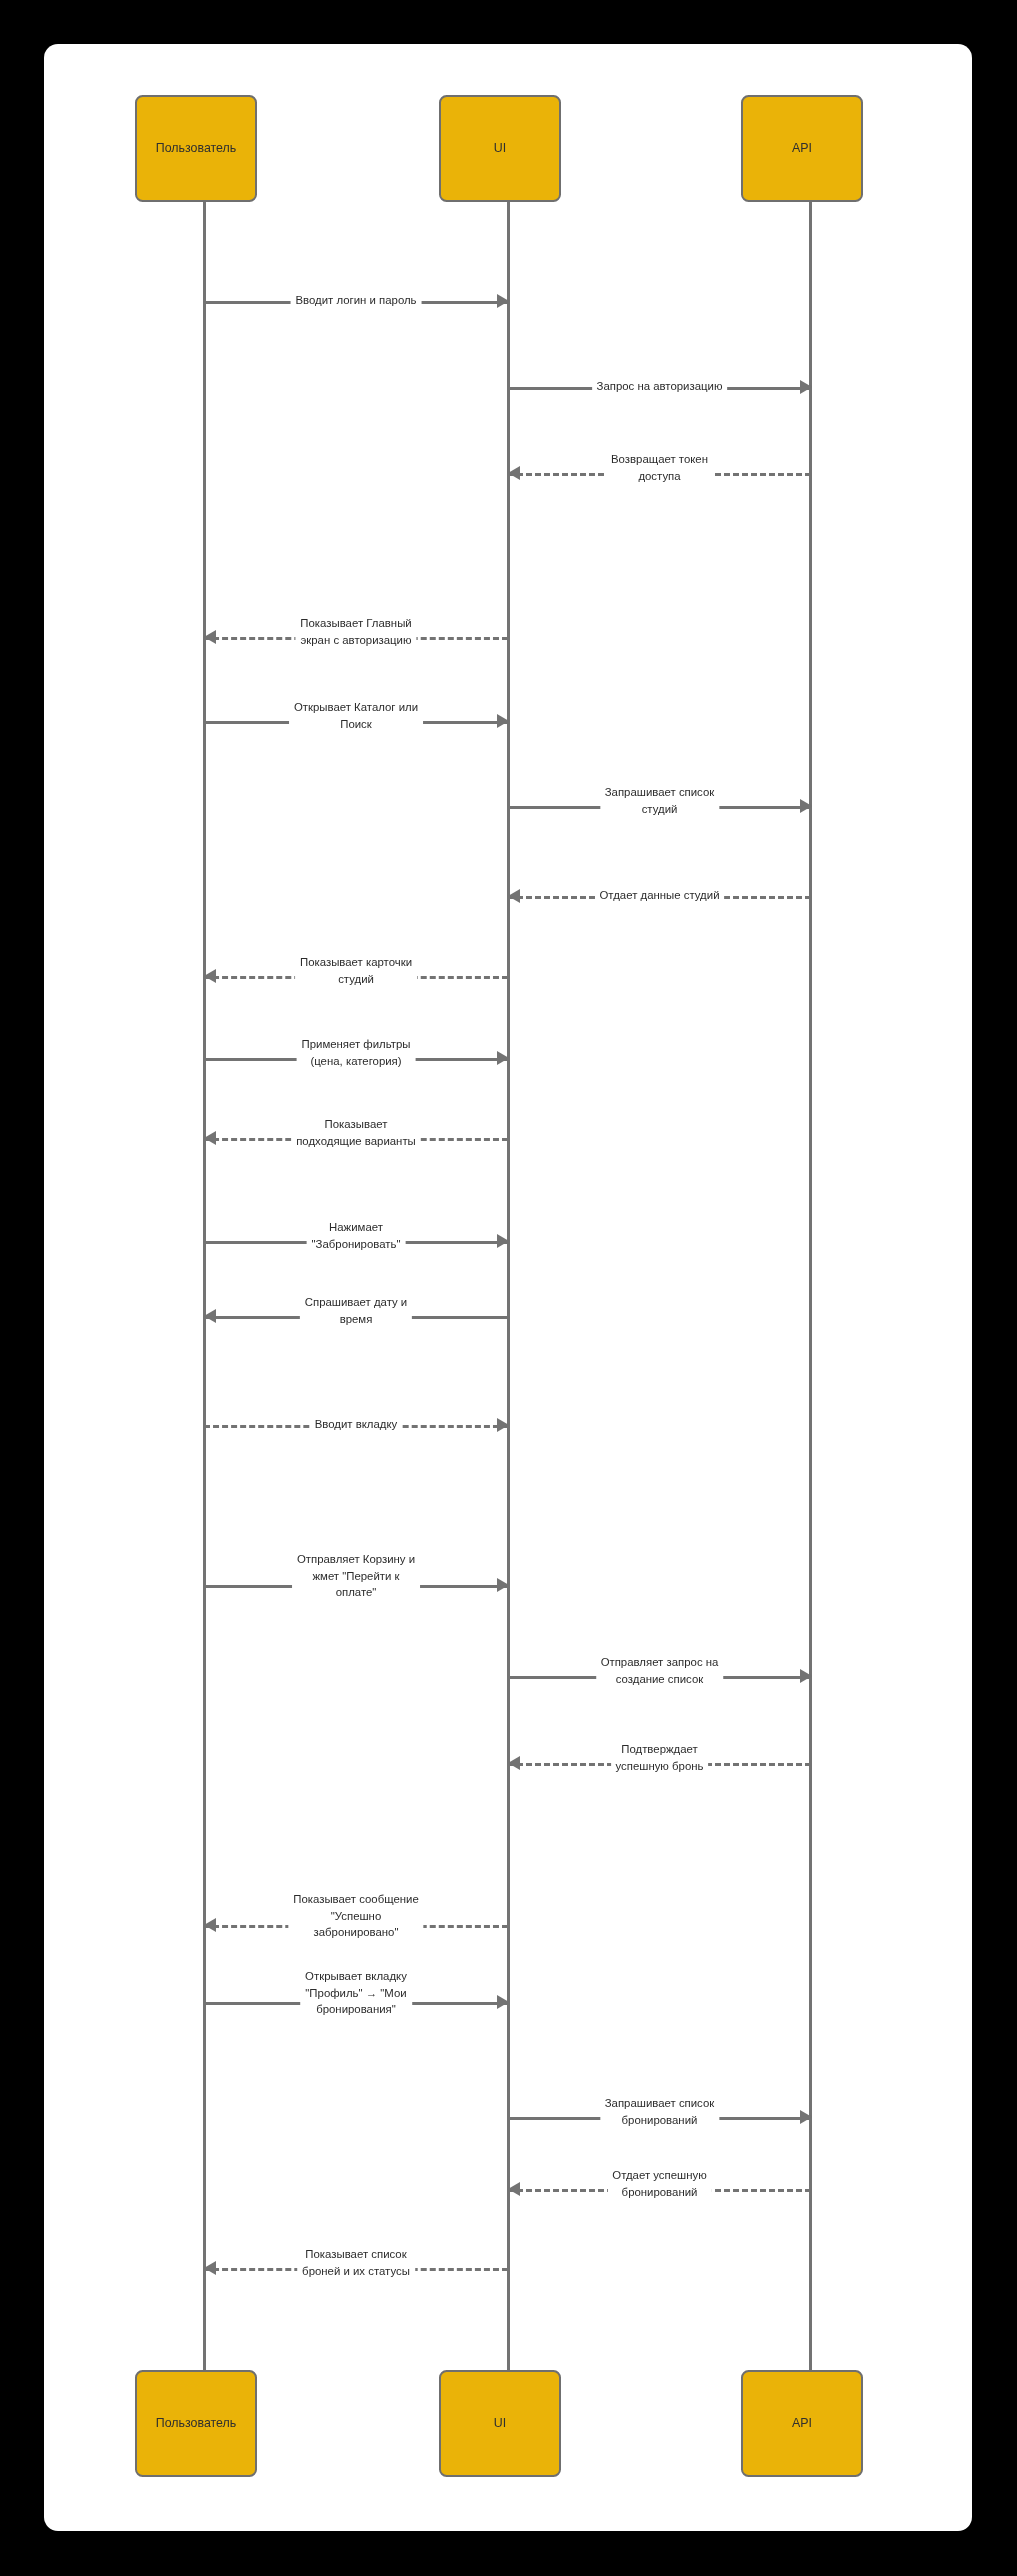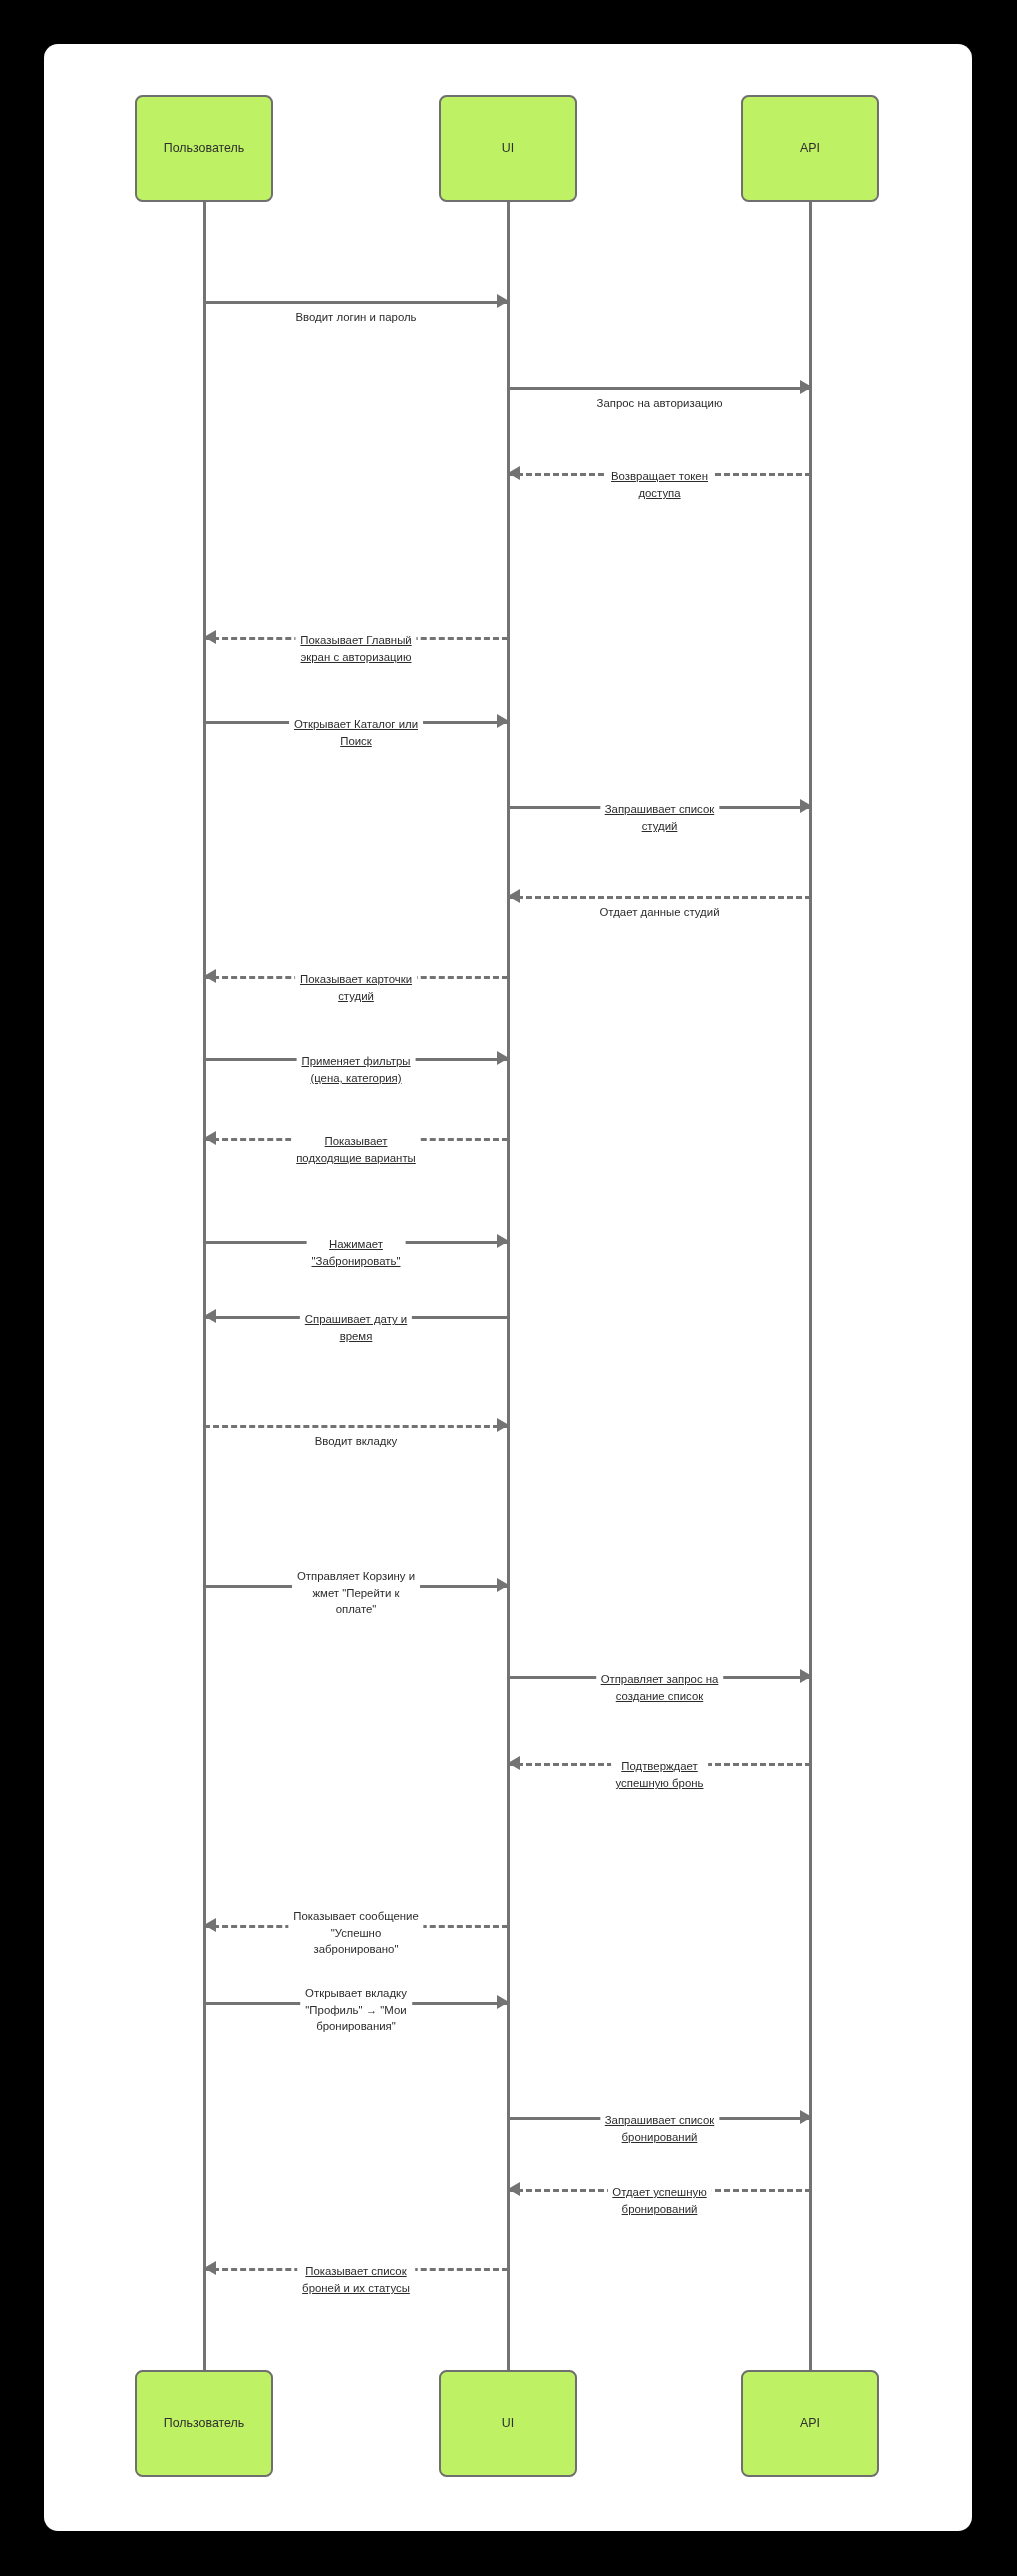--- a/index.html
+++ b/index.html
@@ -1,31 +1,31 @@
 <!DOCTYPE html>
 <html style="font-size:8.7px"><head>
 <meta charset="utf-8">
 <title>Sequence Diagram</title>
 <style>
   html,body{margin:0;padding:0;background:#000;}
   body{font-family:"Liberation Sans",sans-serif;}
   #stage{position:relative;width:1017px;height:2576px;background:#000;overflow:hidden;}
   #canvas{position:absolute;left:44px;top:44px;width:928px;height:2487px;background:#fff;border-radius:14px;box-shadow:0 1.1px 3.2px rgba(0,0,0,.25);}
   .lifeline{position:absolute;width:2.7px;background:#737373;}
-  .pbox{position:absolute;width:138px;height:107px;border:2.7px solid #6f6f6f;border-radius:7.6px;background:#bef264;box-sizing:border-box;display:flex;align-items:center;justify-content:center;}
+  .pbox{position:absolute;width:122px;height:107px;border:2.7px solid #6f6f6f;border-radius:7.6px;background:#eab308;box-sizing:border-box;display:flex;align-items:center;justify-content:center;}
   .pbox span{font-size:12.4px;color:#2f2f2f;line-height:1.2;text-align:center;}
   .msg{position:absolute;height:0;}
   .line{position:absolute;left:0;top:0;height:0;border-top:3.2px solid #737373;width:100%;}
   .line.dashed{border-top-style:dashed;border-top-width:3.8px;}
   .head{position:absolute;top:-7px;width:0;height:0;border-top:7px solid transparent;border-bottom:7px solid transparent;}
   .head.right{right:-0.5px;border-left:12px solid #737373;}
   .head.left{left:-0.5px;border-right:12px solid #737373;}
-  .mlabel{position:absolute;left:50%;transform:translateX(-50%);text-align:center;font-size:11.4px;color:#2b2b2b;line-height:1.45;background:#fff;padding:0 4.9px;white-space:pre-line;margin-top:17px;}
+  .mlabel{position:absolute;left:50%;transform:translateX(-50%);text-align:center;font-size:11.4px;color:#2b2b2b;line-height:1.45;background:#fff;padding:0 4.9px;white-space:pre-line;}
   .mlabel.l1{top:-9.2px;}
-  .mlabel.l2{top:-21.6px;text-decoration:underline;}
+  .mlabel.l2{top:-21.6px;}
   .mlabel.l3{top:-34px;}
 </style>
 </head>
 <body>
 
 <div id="stage">
   <div id="canvas">
     <div id="lifelines">
         <div class="lifeline" style="left: 159px; top: 158px; height: 2168px;"></div>
         <div class="lifeline" style="left: 463px; top: 158px; height: 2168px;"></div>

